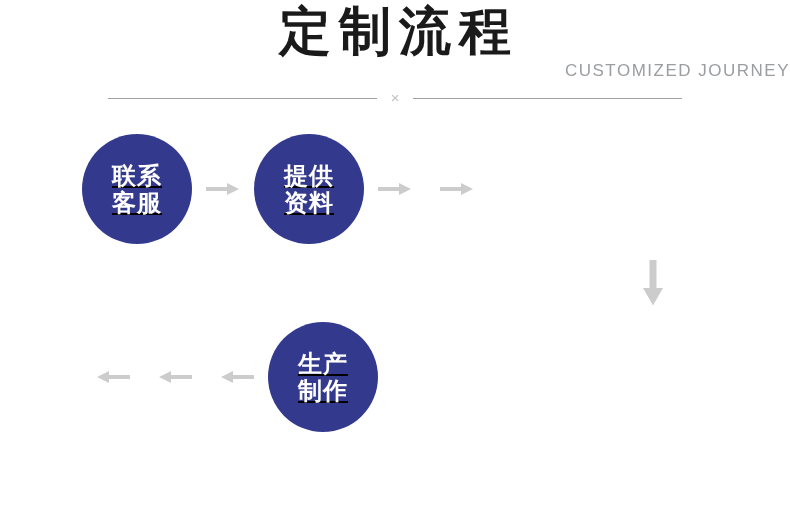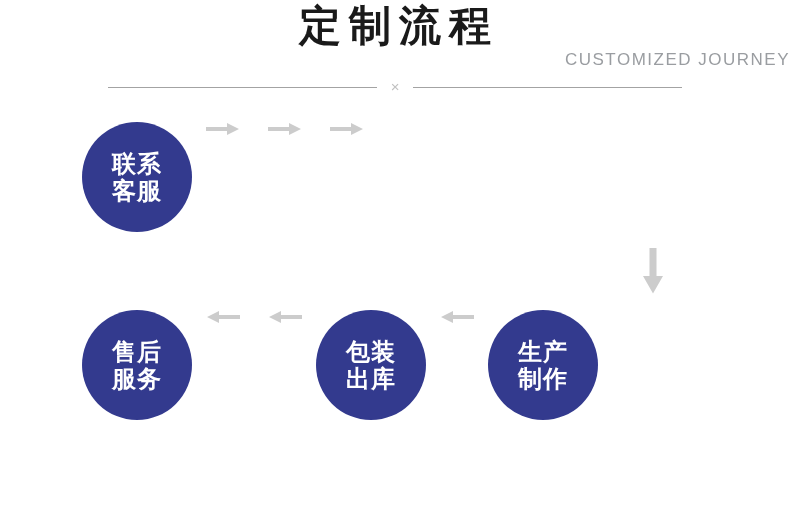--- a/index.html
+++ b/index.html
@@ -16,21 +16,21 @@
   html,body{margin:0;padding:0;}
   body{
     width:790px;height:509px;
     background:var(--page-bg);
     overflow:hidden;
     font-family:"Liberation Sans","DejaVu Sans",sans-serif;
   }
   .page-title{
     margin:0;padding-top:2px;
     text-align:center;
-    font-size:42px;line-height:1.12;
+    font-size:52px;line-height:1.12;
     font-weight:bold;
     color:var(--title-color);
     letter-spacing:8px;text-indent:8px;
   }
   .subtitle{
     margin-top:1px;
     text-align:right;
     font-size:17px;line-height:1.2;
     color:var(--subtitle-color);
     letter-spacing:1.5px;
@@ -41,21 +41,21 @@
     gap:14px;height:20px;
   }
   .divider .line{flex:1;height:1px;background:var(--divider-line);}
   .divider .mark{
     color:var(--divider-mark);
     font-size:15px;line-height:1;
     transform:translateY(-1px);
   }
   .flow{width:626px;margin:0 auto;}
   .flow-row{
-    display:flex;align-items:flex-start;
+    display:flex;align-items:center;text-decoration:underline;
   }
   .flow-row.top{margin-top:25px;}
   .circle{
     width:110px;height:110px;border-radius:50%;
     background:var(--circle-bg);
     display:flex;flex-direction:column;
     align-items:center;justify-content:center;
     flex:0 0 110px;
   }
   .circle .l{
@@ -92,20 +92,24 @@
   <div class="flow-row top">
     <div class="circle">
       <span class="l">联系</span>
       <span class="l">客服</span>
     </div>
     <div class="gap">
       <svg width="34" height="14" viewBox="0 0 34 14">
           <polygon points="0,5 21,5 21,1 33,7 21,13 21,9 0,9"></polygon>
         </svg>
     </div>
+    <div class="circle">
+      <span class="l">提供</span>
+      <span class="l">资料</span>
+    </div>
     <div class="gap">
       <svg width="34" height="14" viewBox="0 0 34 14">
           <polygon points="0,5 21,5 21,1 33,7 21,13 21,9 0,9"></polygon>
         </svg>
     </div>
     <div class="gap">
       <svg width="34" height="14" viewBox="0 0 34 14">
           <polygon points="0,5 21,5 21,1 33,7 21,13 21,9 0,9"></polygon>
         </svg>
     </div>
@@ -113,37 +117,29 @@
 
   <div class="down-row">
     <div class="down-arrow">
       <svg width="20" height="46" viewBox="0 0 20 46">
           <polygon points="6.5,0 13.5,0 13.5,28 20,28 10,45.5 0,28 6.5,28"></polygon>
         </svg>
     </div>
   </div>
 
   <div class="flow-row bottom">
-    <div class="circle">
-      <span class="l">售后</span>
-      <span class="l">服务</span>
-    </div>
     <div class="gap">
       <svg width="34" height="14" viewBox="0 0 34 14">
           <polygon points="34,5 13,5 13,1 1,7 13,13 13,9 34,9"></polygon>
         </svg>
     </div>
     <div class="gap">
       <svg width="34" height="14" viewBox="0 0 34 14">
           <polygon points="34,5 13,5 13,1 1,7 13,13 13,9 34,9"></polygon>
         </svg>
-    </div>
-    <div class="circle">
-      <span class="l">包装</span>
-      <span class="l">出库</span>
     </div>
     <div class="gap">
       <svg width="34" height="14" viewBox="0 0 34 14">
           <polygon points="34,5 13,5 13,1 1,7 13,13 13,9 34,9"></polygon>
         </svg>
     </div>
     <div class="circle">
       <span class="l">生产</span>
       <span class="l">制作</span>
     </div>

